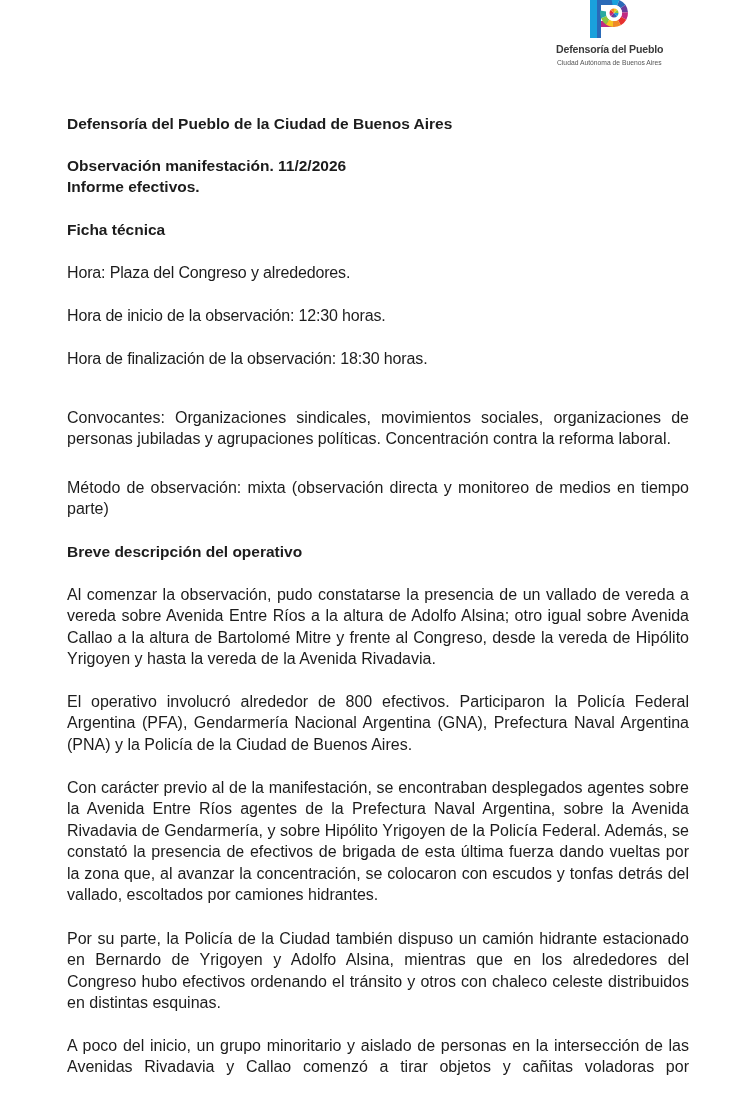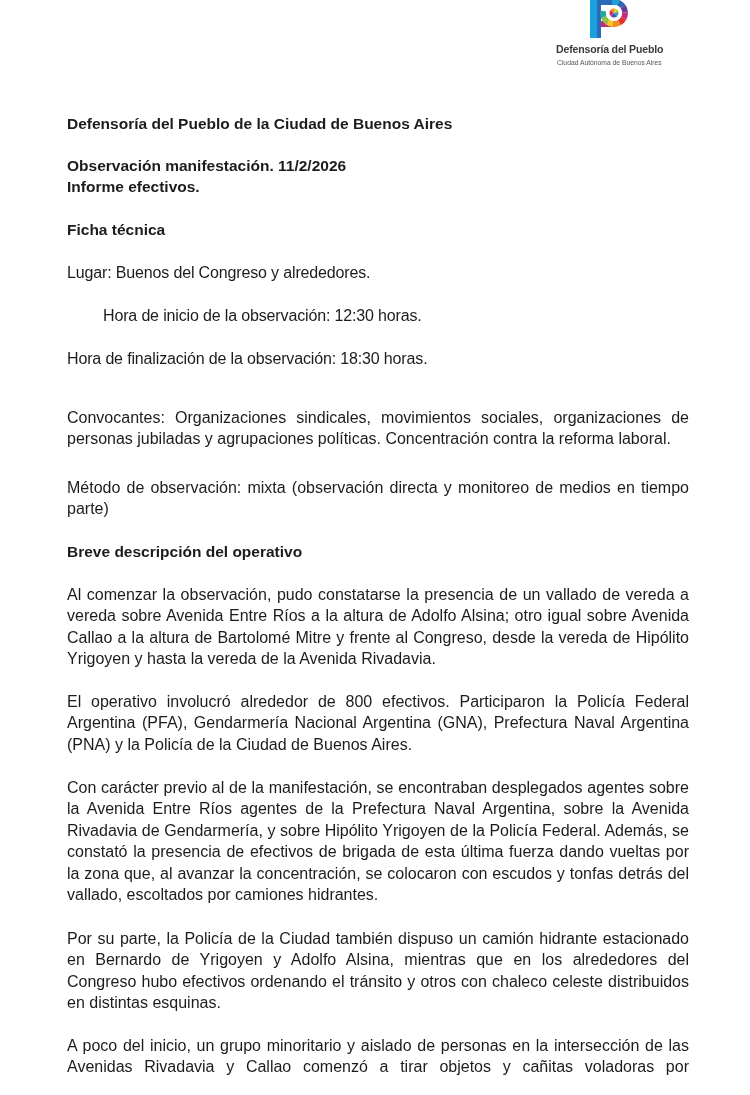--- a/index.html
+++ b/index.html
@@ -125,22 +125,22 @@
   </div>
 
   <div class="content">
     <div class="blk bold" style="top:113px;">Defensoría del Pueblo de la Ciudad de Buenos Aires</div>
 
     <div class="blk bold" style="top:155px;">Observación manifestación. 11/2/2026</div>
     <div class="blk bold" style="top:176px;">Informe efectivos.</div>
 
     <div class="blk bold" style="top:219px;">Ficha técnica</div>
 
-    <div class="blk tight" style="top:262px;">Lugar: Buenos del Congreso y alrededores.</div>
-    <div class="blk tight" style="top:305px;margin-left:36px;">Hora de inicio de la observación: 12:30 horas.</div>
+    <div class="blk tight" style="top:262px;">Hora: Plaza del Congreso y alrededores.</div>
+    <div class="blk tight" style="top:305px;">Hora de inicio de la observación: 12:30 horas.</div>
     <div class="blk tight" style="top:348px;">Hora de finalización de la observación: 18:30 horas.</div>
 
     <div class="blk" style="top:391px;margin-top:16px;">Convocantes: Organizaciones sindicales, movimientos sociales, organizaciones de personas jubiladas y agrupaciones políticas. Concentración contra la reforma laboral.</div>
     <div class="blk" style="top:477px;">Método de observación: mixta (observación directa y monitoreo de medios en tiempo parte)</div>
 
     <div class="blk bold" style="top:541px;">Breve descripción del operativo</div>
 
     <div class="blk" style="top:584px;">Al comenzar la observación, pudo constatarse la presencia de un vallado de vereda a vereda sobre Avenida Entre Ríos a la altura de Adolfo Alsina; otro igual sobre Avenida Callao a la altura de Bartolomé Mitre y frente al Congreso, desde la vereda de Hipólito Yrigoyen y hasta la vereda de la Avenida Rivadavia.</div>
     <div class="blk" style="top:691px;">El operativo involucró alrededor de 800 efectivos. Participaron la Policía Federal Argentina (PFA), Gendarmería Nacional Argentina (GNA), Prefectura Naval Argentina (PNA) y la Policía de la Ciudad de Buenos Aires.</div>
     <div class="blk" style="top:777px;">Con carácter previo al de la manifestación, se encontraban desplegados agentes sobre la Avenida Entre Ríos agentes de la Prefectura Naval Argentina, sobre la Avenida Rivadavia de Gendarmería, y sobre Hipólito Yrigoyen de la Policía Federal. Además, se constató la presencia de efectivos de brigada de esta última fuerza dando vueltas por la zona que, al avanzar la concentración, se colocaron con escudos y tonfas detrás del vallado, escoltados por camiones hidrantes.</div>

